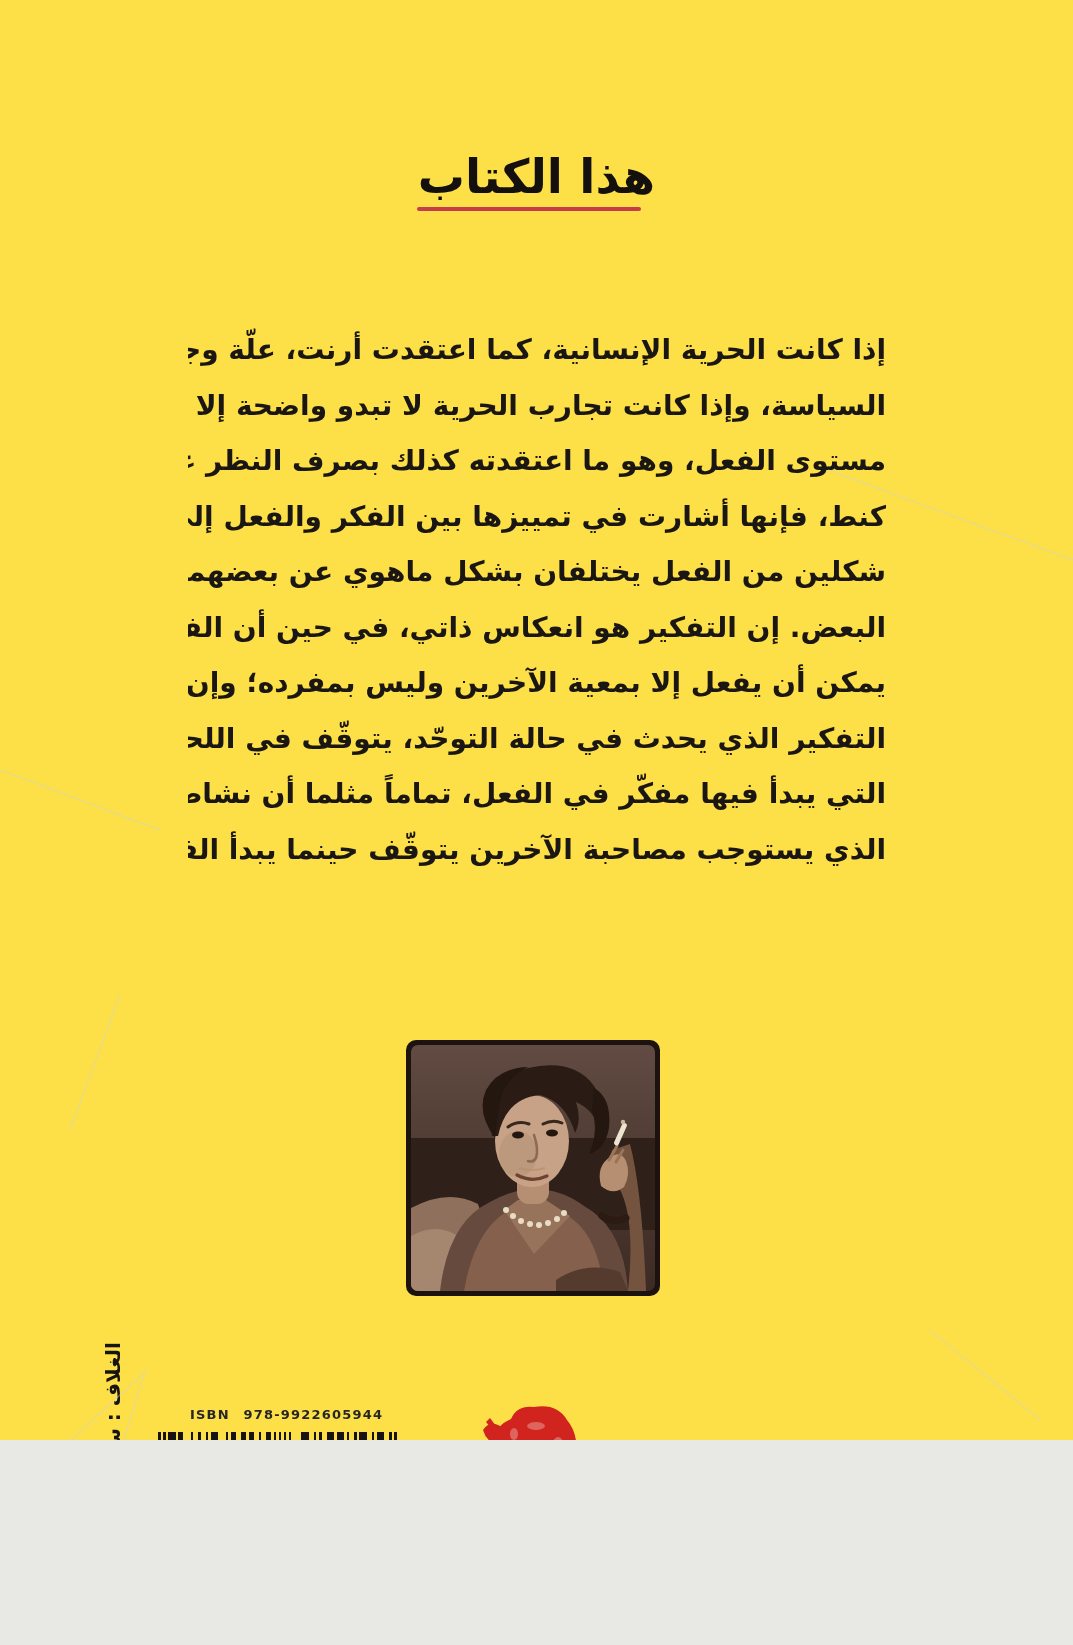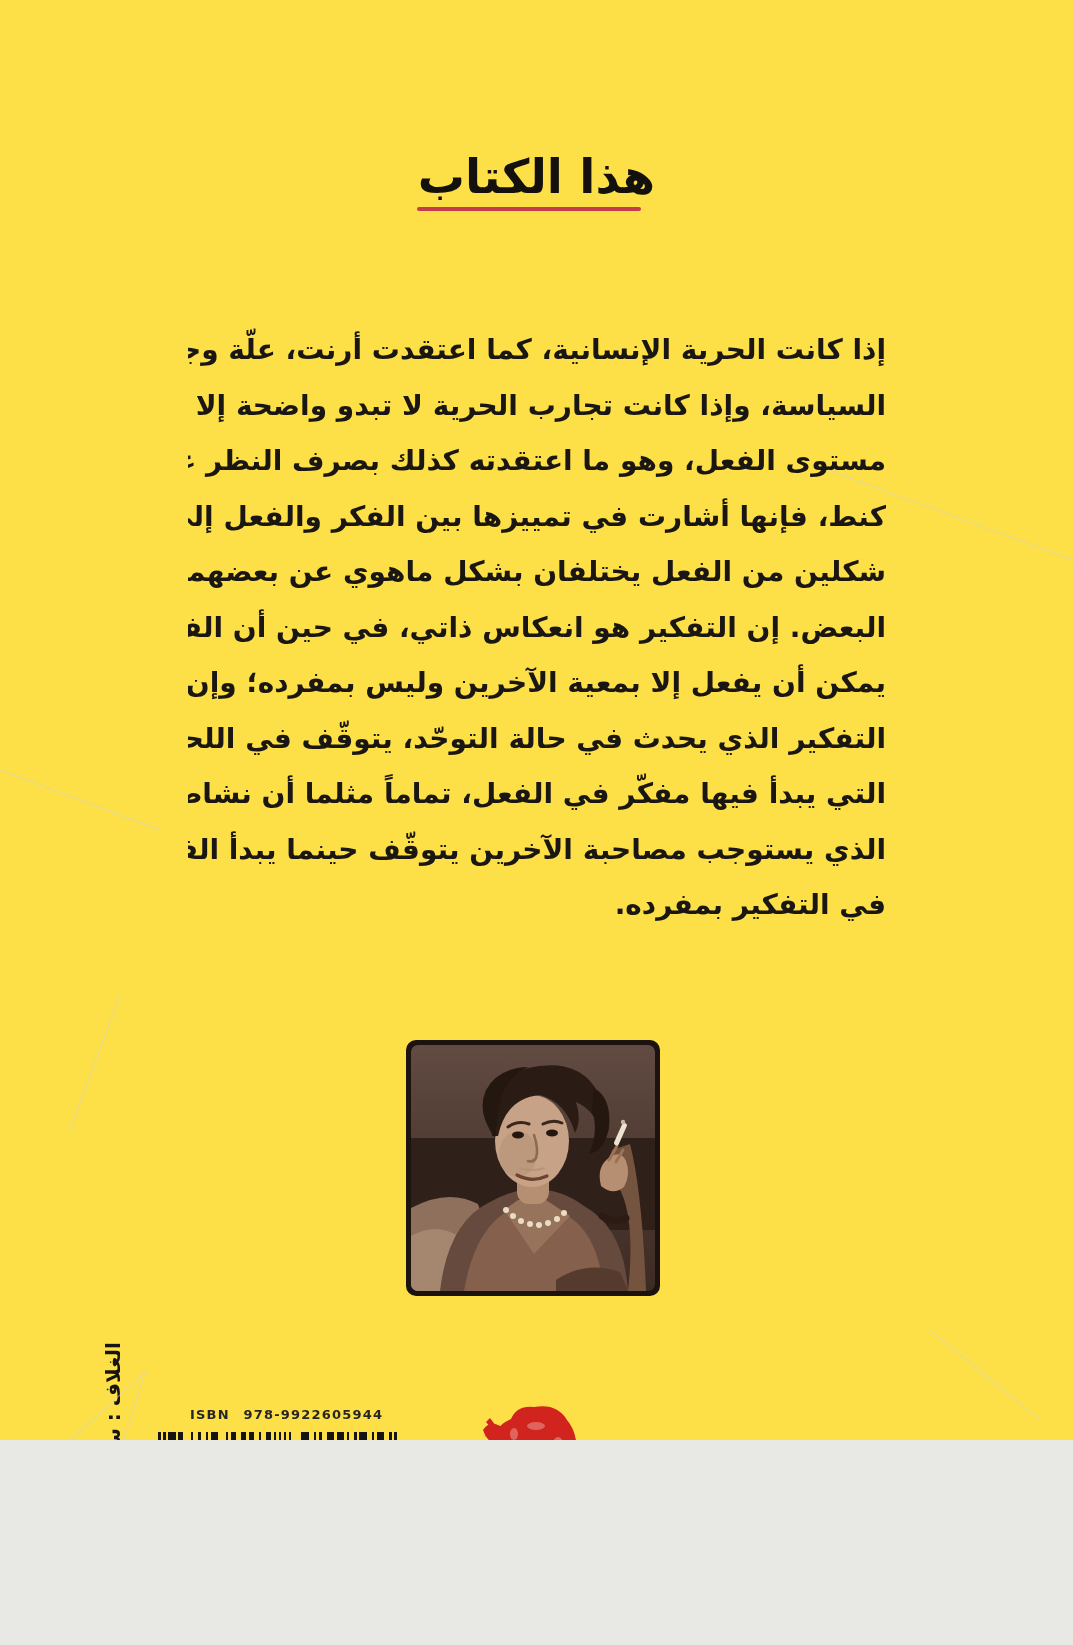--- a/index.html
+++ b/index.html
@@ -95,21 +95,20 @@
       <div class="pline">إذا كانت الحرية الإنسانية، كما اعتقدت أرنت، علّة وجود</div>
       <div class="pline">السياسة، وإذا كانت تجارب الحرية لا تبدو واضحة إلا على</div>
       <div class="pline">مستوى الفعل، وهو ما اعتقدته كذلك بصرف النظر عن</div>
       <div class="pline">كنط، فإنها أشارت في تمييزها بين الفكر والفعل إلى</div>
       <div class="pline">شكلين من الفعل يختلفان بشكل ماهوي عن بعضهما</div>
       <div class="pline">البعض. إن التفكير هو انعكاس ذاتي، في حين أن الفاعل لا</div>
       <div class="pline">يمكن أن يفعل إلا بمعية الآخرين وليس بمفرده؛ وإن فعل</div>
       <div class="pline">التفكير الذي يحدث في حالة التوحّد، يتوقّف في اللحظة</div>
       <div class="pline">التي يبدأ فيها مفكّر في الفعل، تماماً مثلما أن نشاط الفعل</div>
       <div class="pline">الذي يستوجب مصاحبة الآخرين يتوقّف حينما يبدأ الفاعل</div>
-      <div class="pline last">في التفكير بمفرده.</div>
     </div>
 
   <div class="photo">
     <svg viewBox="0 0 254 256" width="254" height="256">
       <defs>
         <linearGradient id="wall" x1="0" y1="0" x2="0" y2="1">
           <stop offset="0" stop-color="#614b42"></stop>
           <stop offset="0.55" stop-color="#4c3830"></stop>
           <stop offset="1" stop-color="#3c2b24"></stop>
         </linearGradient>

